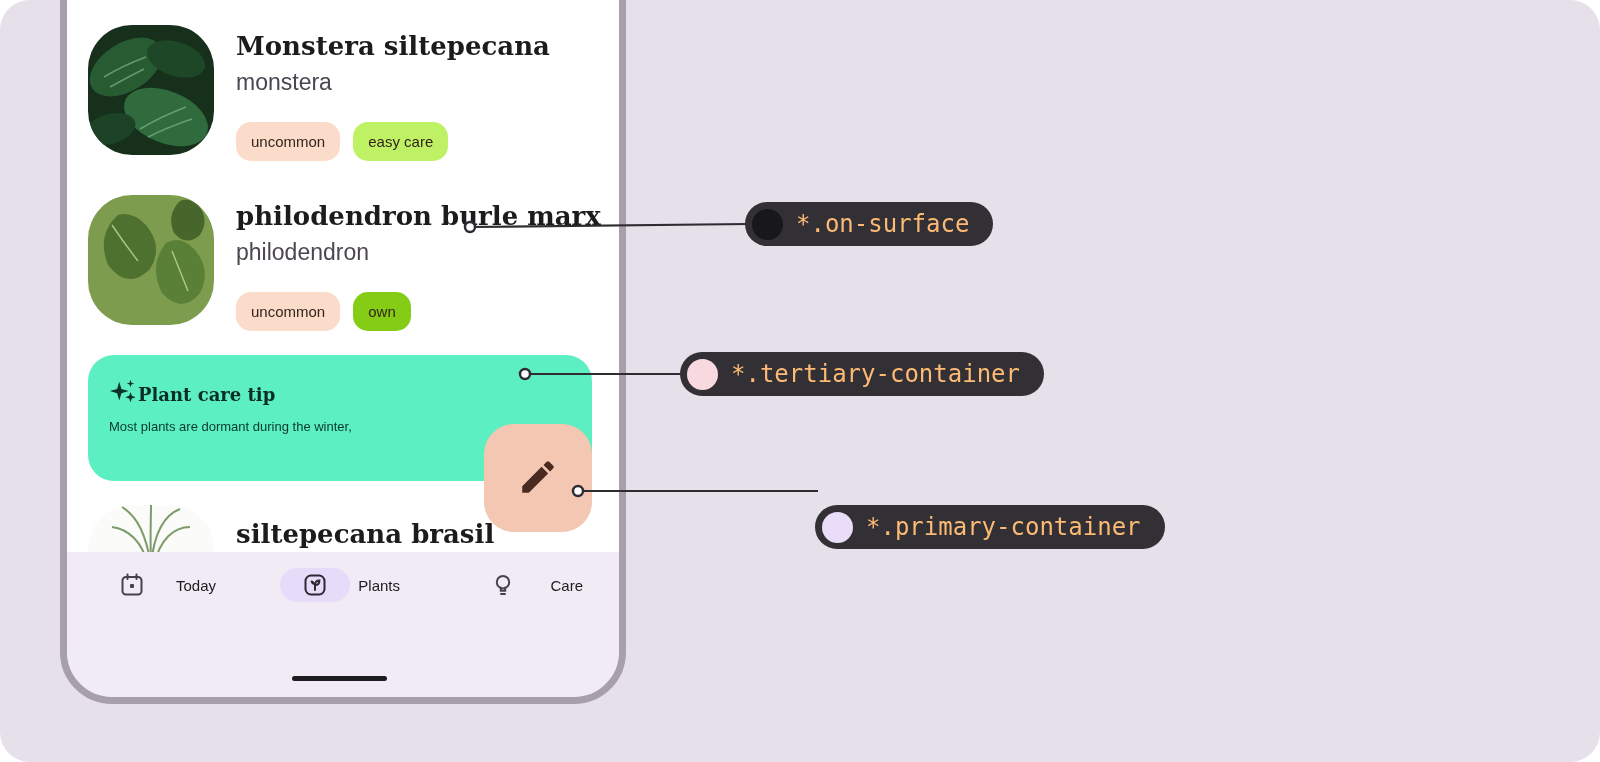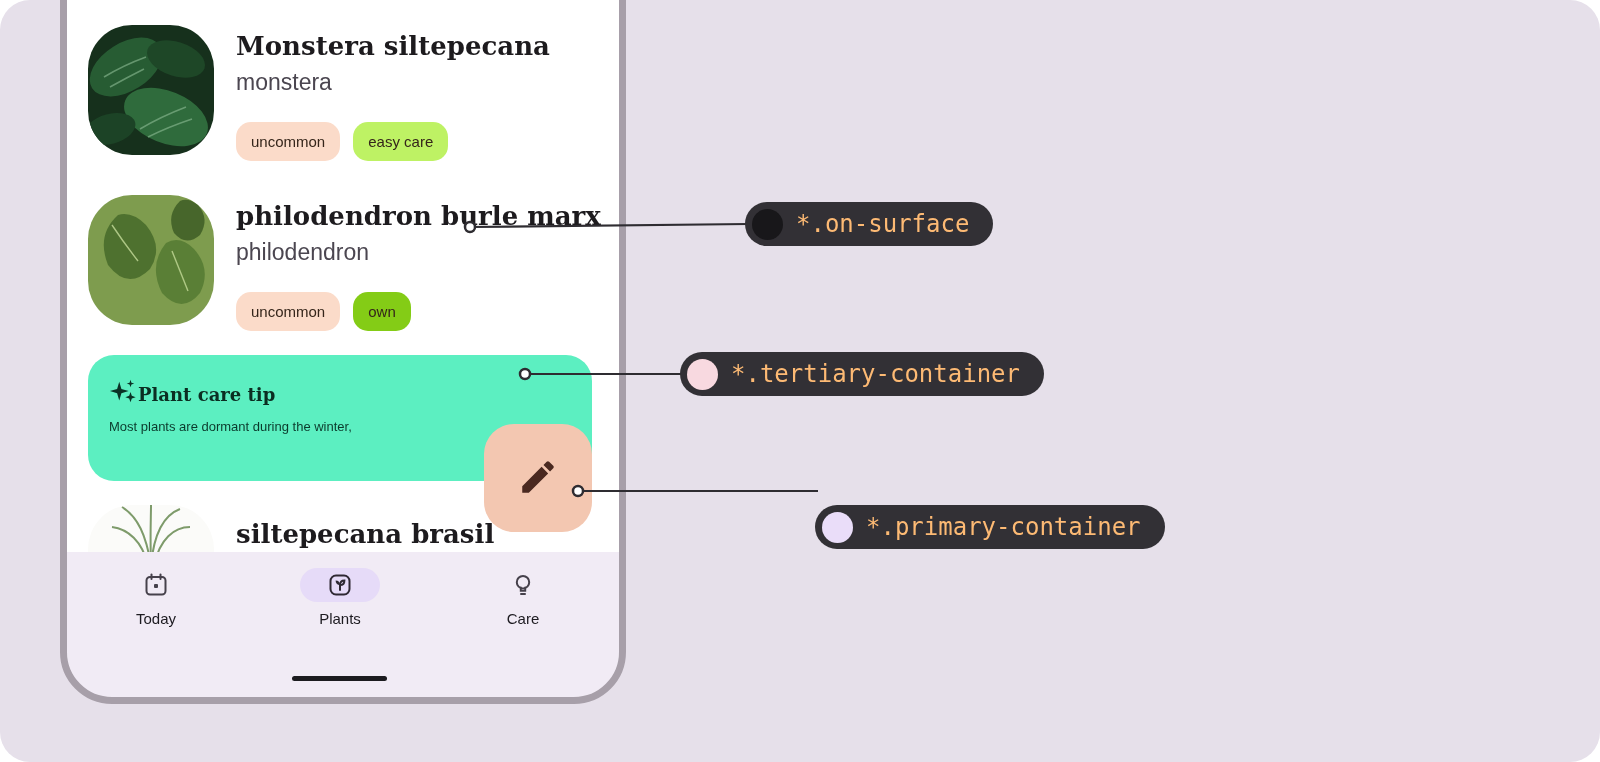--- a/index.html
+++ b/index.html
@@ -40,21 +40,21 @@
   .tip-body { position: absolute; left: 21px; top: 60px; font-size: 13px;
     line-height: 23px; color: #0B3A2C; }
 
   .fab { position: absolute; left: 417px; top: 424px; width: 108px; height: 108px;
     background: #F3C7B1; border-radius: 30px; display: flex; align-items: center;
     justify-content: center; z-index: 4; border: none; cursor: pointer; }
 
   .nav-bar { position: absolute; left: 0; top: 552px; width: 552px; height: 145px;
     background: #F1EBF5; z-index: 5; }
   .nav-item { position: absolute; top: 16px; width: 120px; display: flex;
-    flex-direction: column; align-items: center; gap: 8px; cursor: pointer; }
+    flex-direction: row; align-items: center; gap: 8px; cursor: pointer; }
   .nav-icon-wrap { width: 80px; height: 34px; border-radius: 17px; display: flex;
     align-items: center; justify-content: center; }
   .nav-icon-wrap.selected { background: #E6DBF8; }
   .nav-label { font-size: 15px; color: #1D1B20; }
   .home-indicator { position: absolute; left: 225px; top: 124px; width: 95px;
     height: 4.5px; border-radius: 3px; background: #1C1B1F; cursor: grab; }
 
   
   .callout { position: absolute; height: 44px; display: inline-flex; align-items: center;
     gap: 13px; padding: 0 24px 0 7px; border-radius: 22px; background: #323035;

